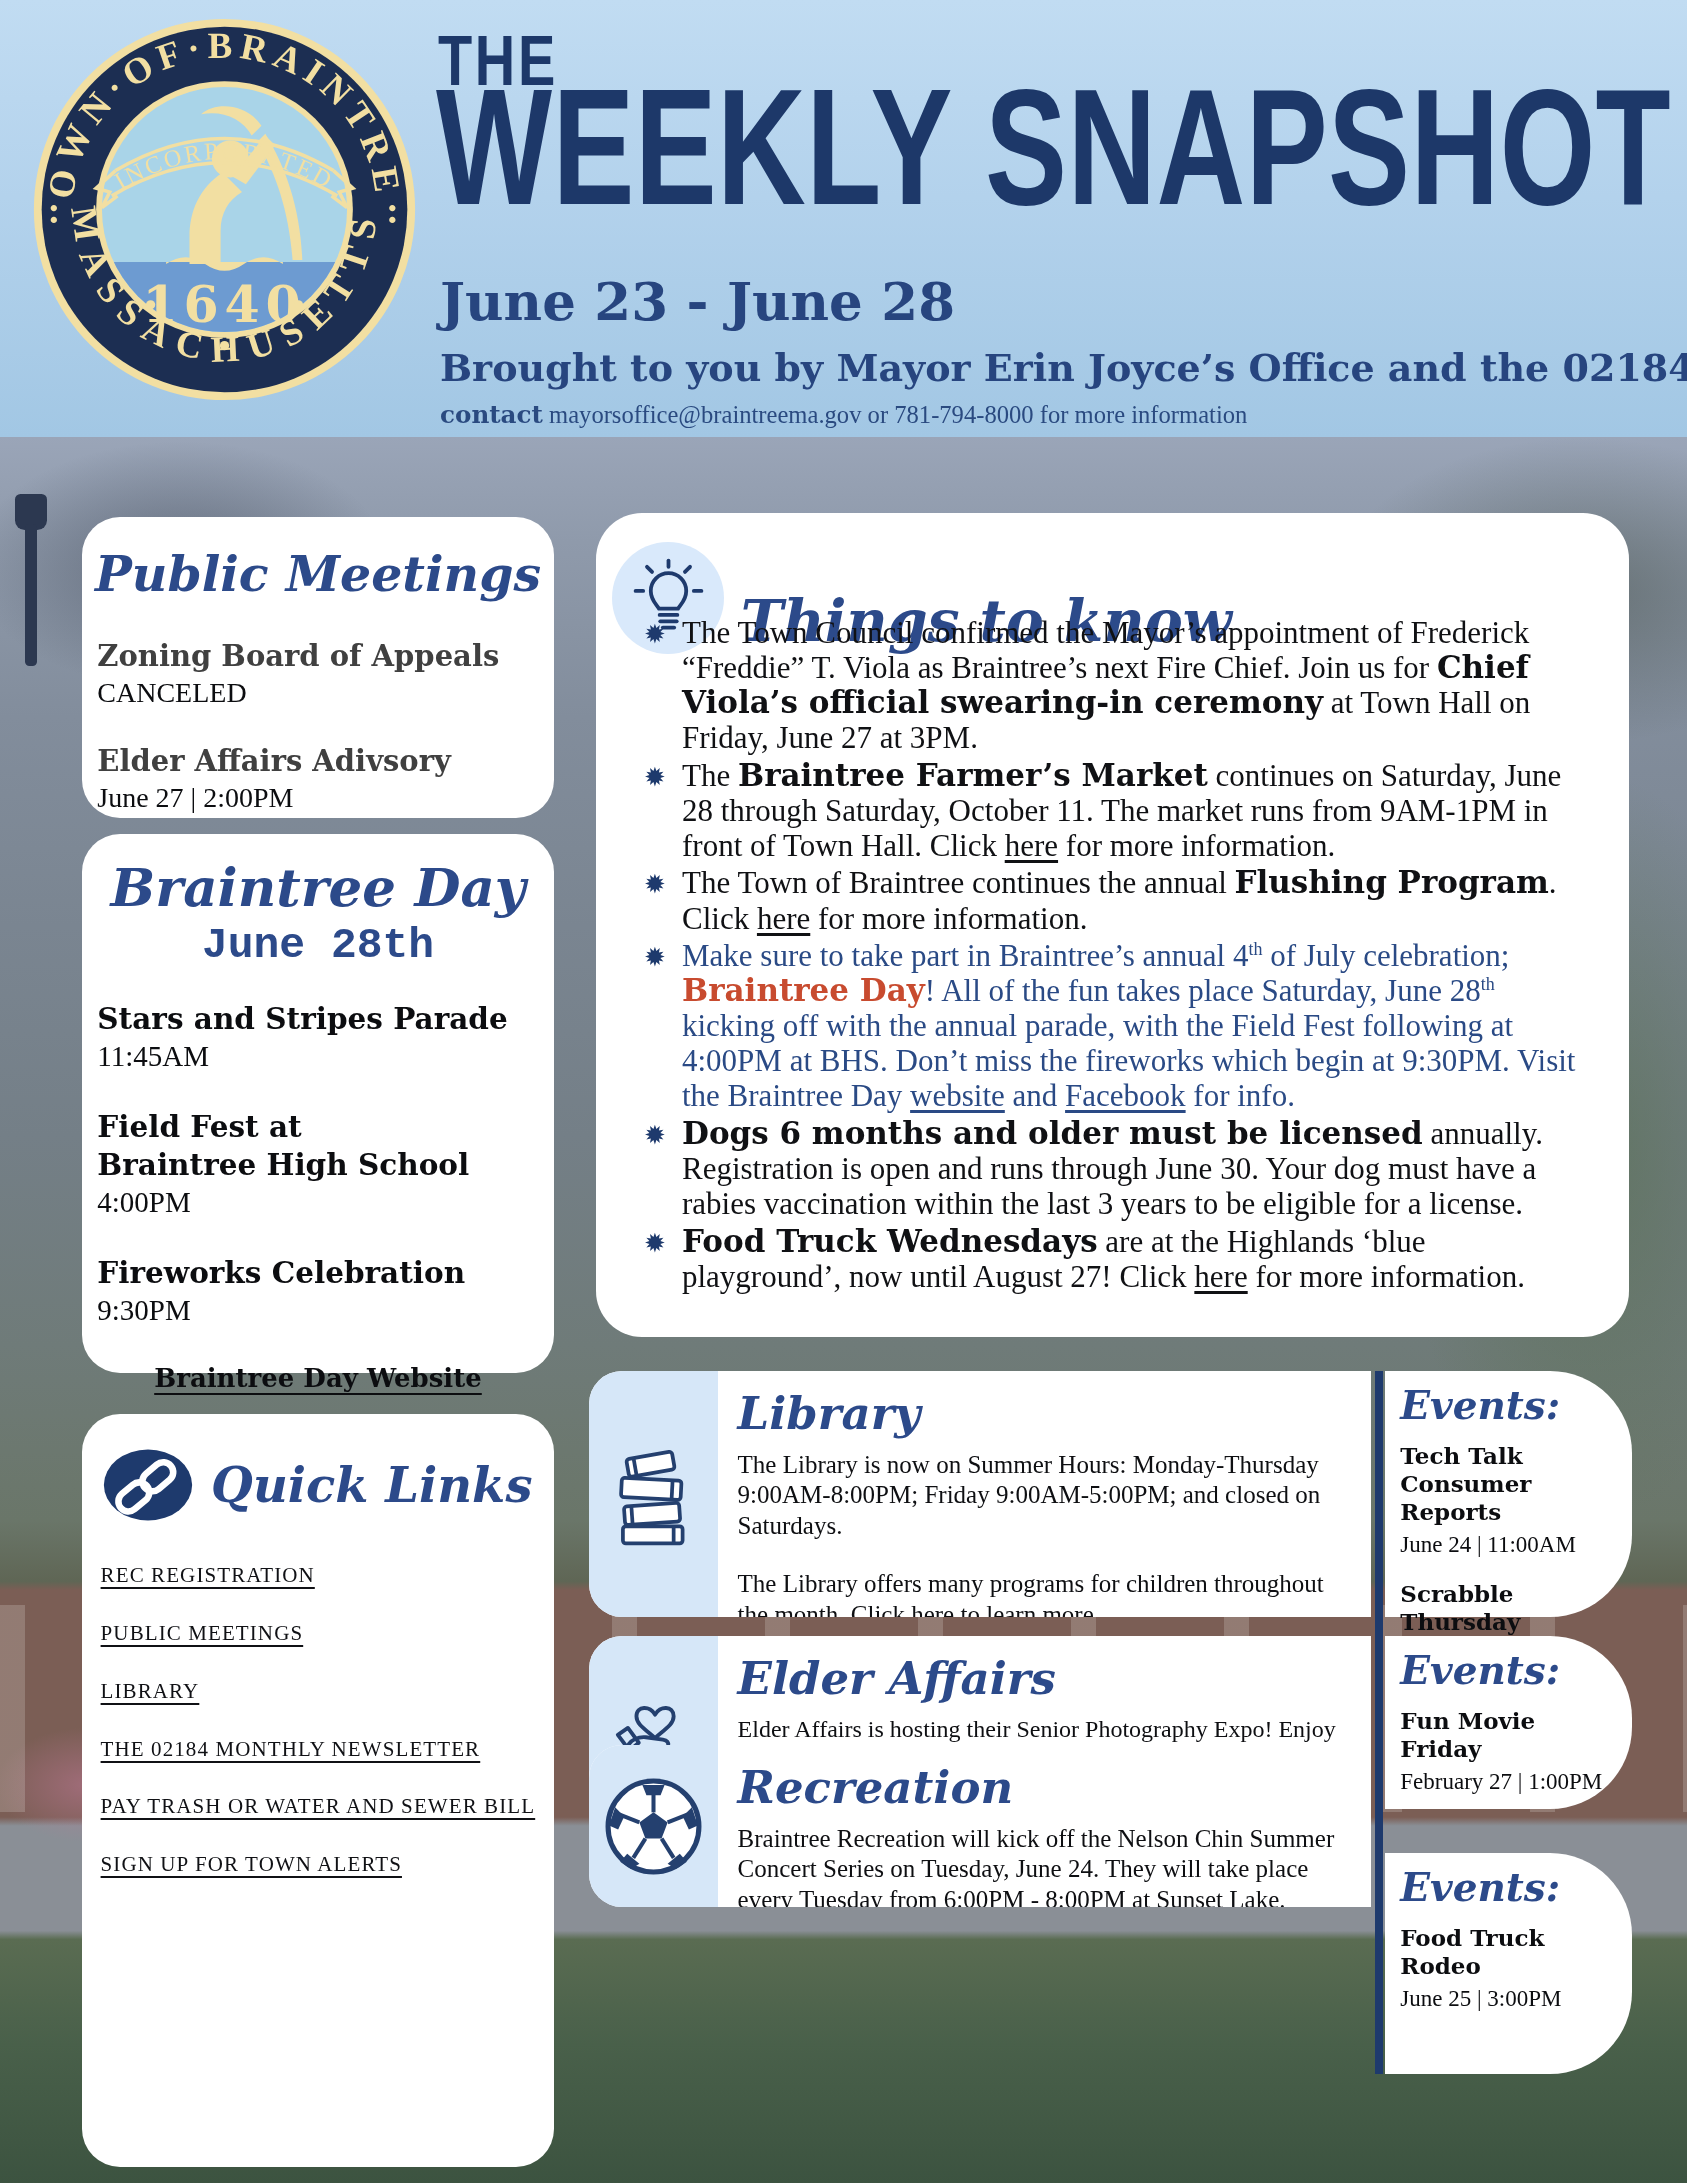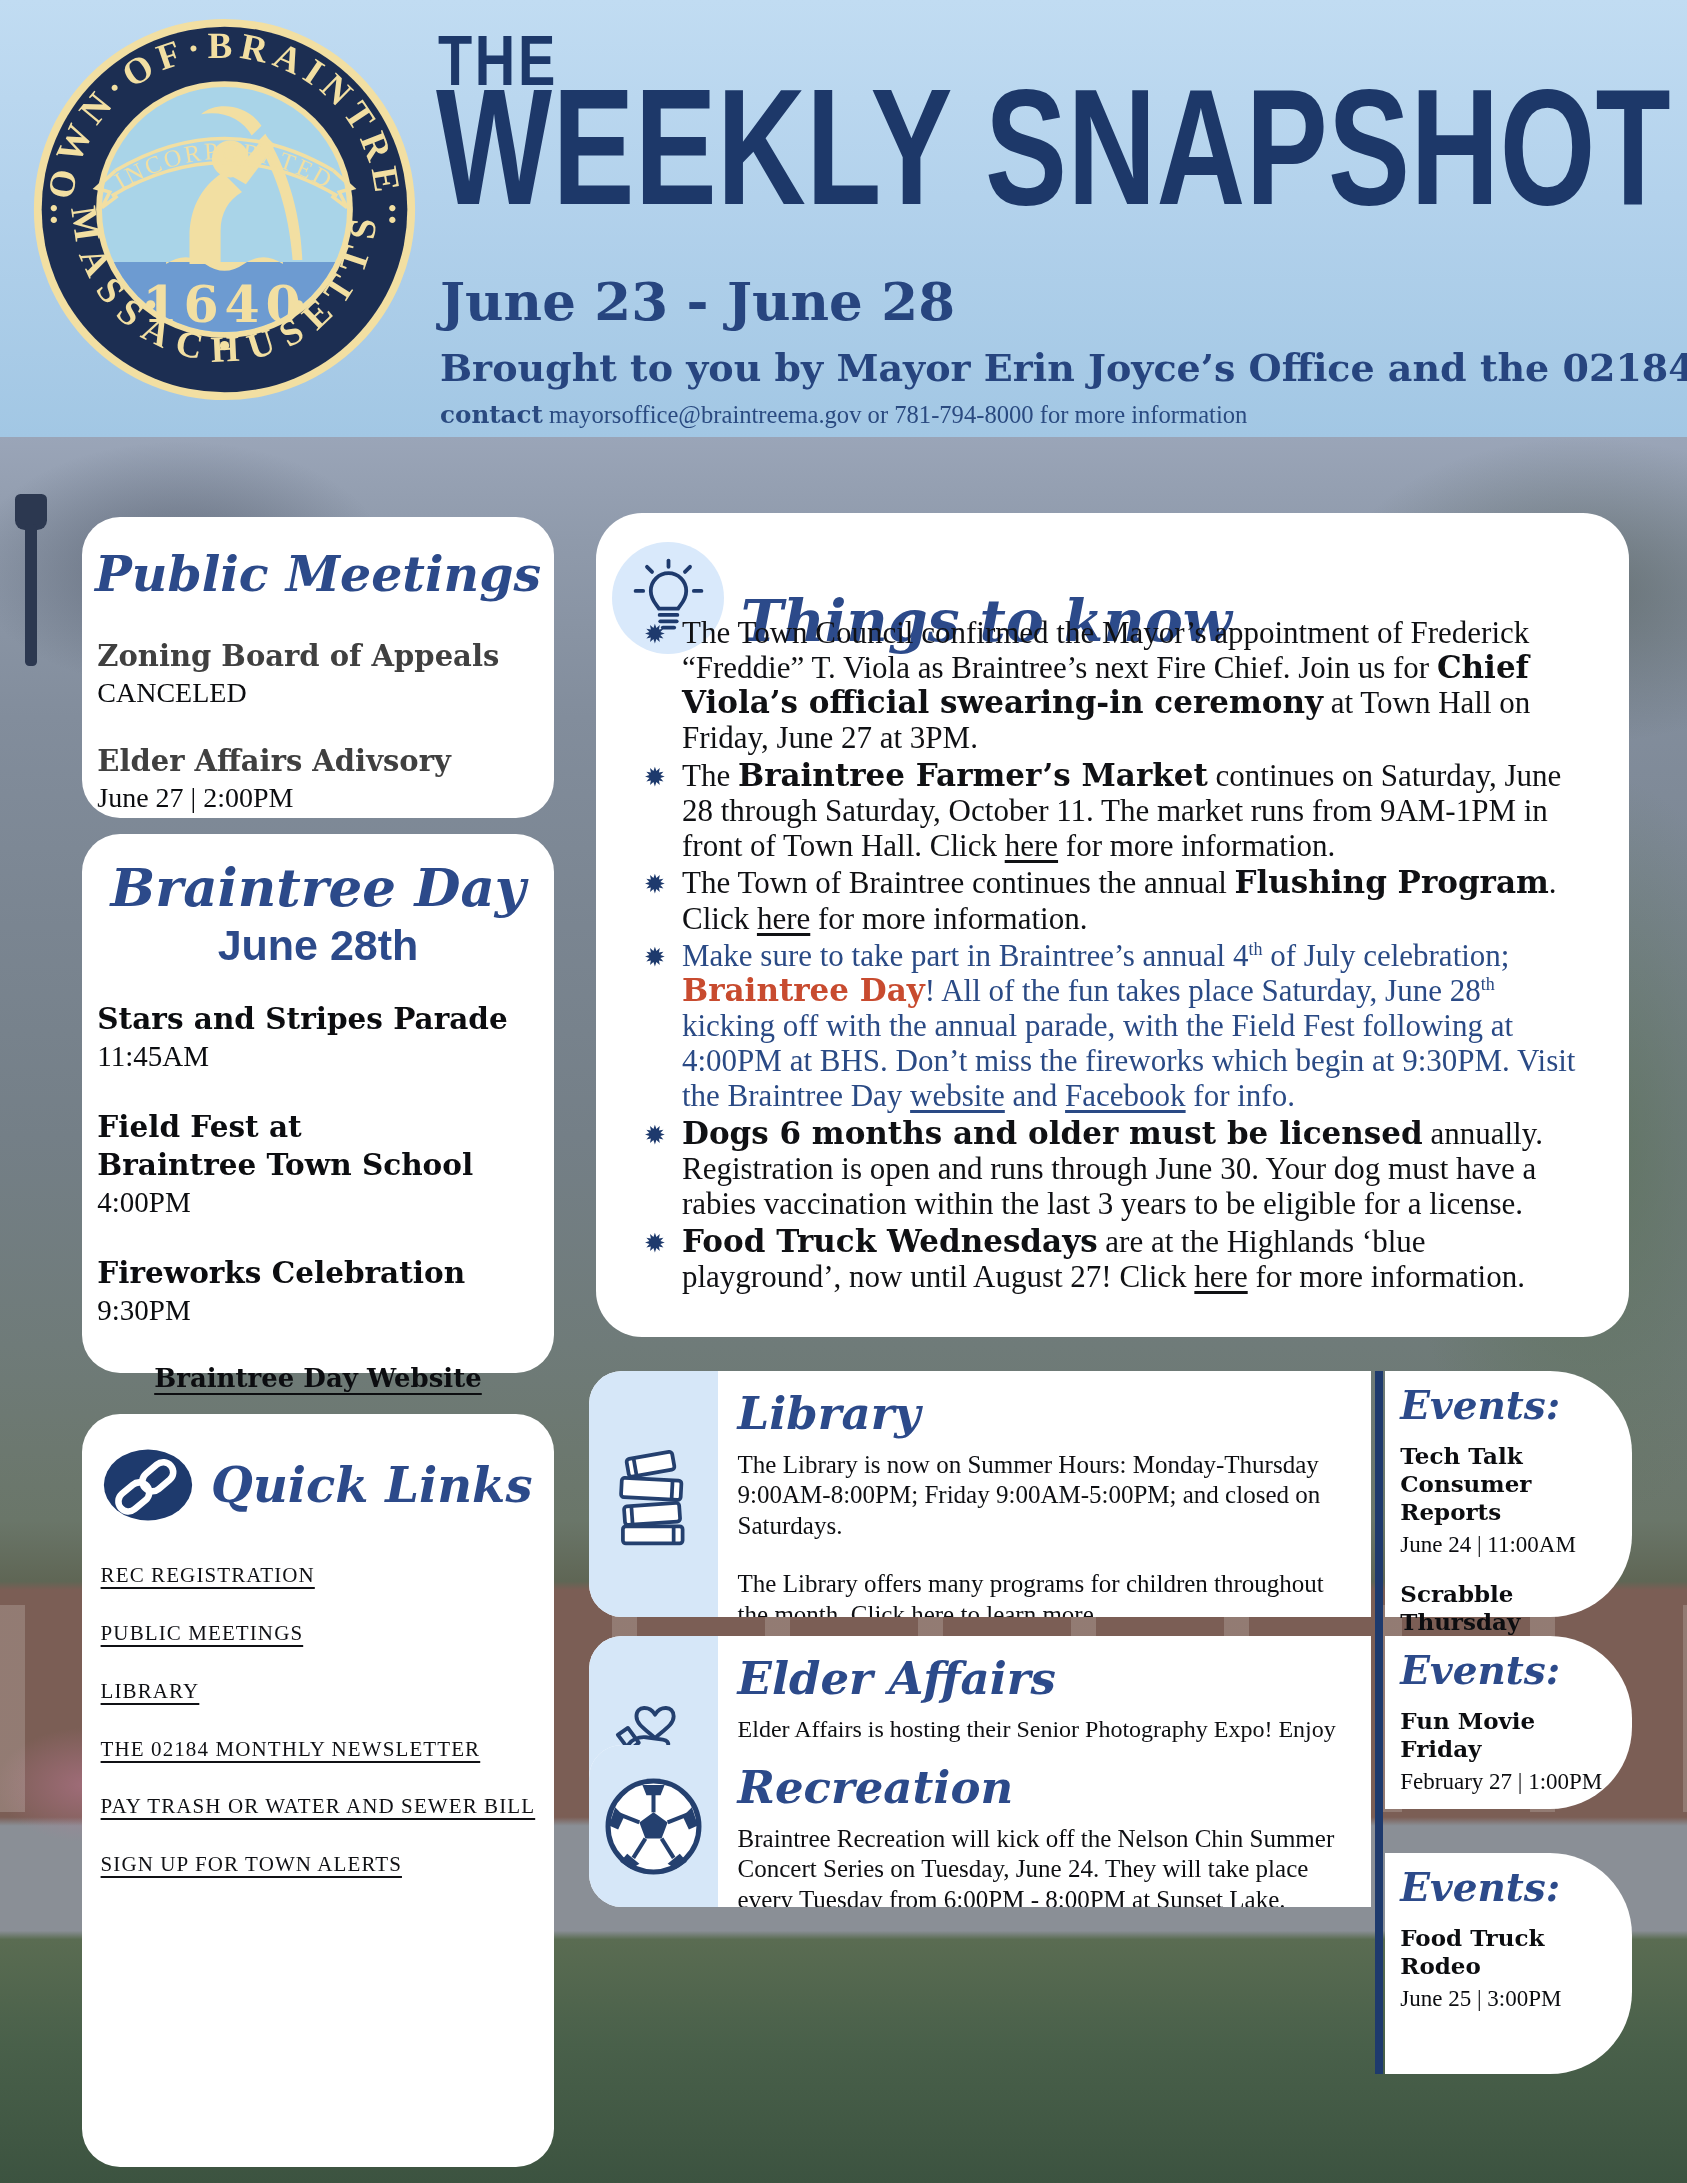--- a/index.html
+++ b/index.html
@@ -51,21 +51,21 @@
   
   #pm-card{left:82px;top:517px;width:472px;height:301px;}
   #pm-card h2{font-size:49px;text-align:center;margin-top:28px;}
   .pm-list{margin:35px 0 0 15.3px;}
   .meeting{margin-bottom:31px;}
   .mname{font-family:"DejaVu Serif",serif;font-weight:700;font-size:29px;color:#404040;line-height:1.28;}
   .mdetail{font-size:28px;color:#0c0d10;line-height:1.32;}
 
   #bd-card{left:82px;top:834px;width:472px;height:539px;}
   #bd-card h2{font-size:53px;text-align:center;margin-top:22px;}
-  #bd-card h3{font-family:Liberation Sans, sans-serif;font-weight:700;font-size:43px;color:#2c4a8a;
+  #bd-card h3{font-family:Liberation Mono, monospace;font-weight:700;font-size:43px;color:#2c4a8a;
               text-align:center;margin:3.3px 0 0;}
   .bd-list{margin:29.5px 0 0 15.3px;}
   .sched{margin-bottom:33px;}
   .sname{font-family:"DejaVu Serif",serif;font-weight:700;font-size:29.5px;color:#0c0d10;
          line-height:1.28;white-space:pre-line;}
   .stime{font-size:29px;color:#0c0d10;line-height:1.3;}
   .bd-link-row{text-align:center;margin-top:3.3px;}
   .bd-link{font-family:"DejaVu Serif",serif;font-weight:700;font-size:26px;color:#0c0d10;
            text-decoration:underline;text-underline-offset:5.5px;}
 
@@ -199,21 +199,21 @@
   <section id="bd-card" class="card">
     <h2 class="script-h">Braintree Day</h2>
     <h3>June 28th</h3>
     <div class="bd-list">
         <div class="sched">
           <div class="sname">Stars and Stripes Parade</div>
           <div class="stime">11:45AM</div>
         </div>
         <div class="sched">
           <div class="sname">Field Fest at
-Braintree Town School</div>
+Braintree High School</div>
           <div class="stime">4:00PM</div>
         </div>
         <div class="sched">
           <div class="sname">Fireworks Celebration</div>
           <div class="stime">9:30PM</div>
         </div>
       </div>
     <div class="bd-link-row">
       <a class="bd-link" href="#">Braintree Day Website</a>
     </div>

